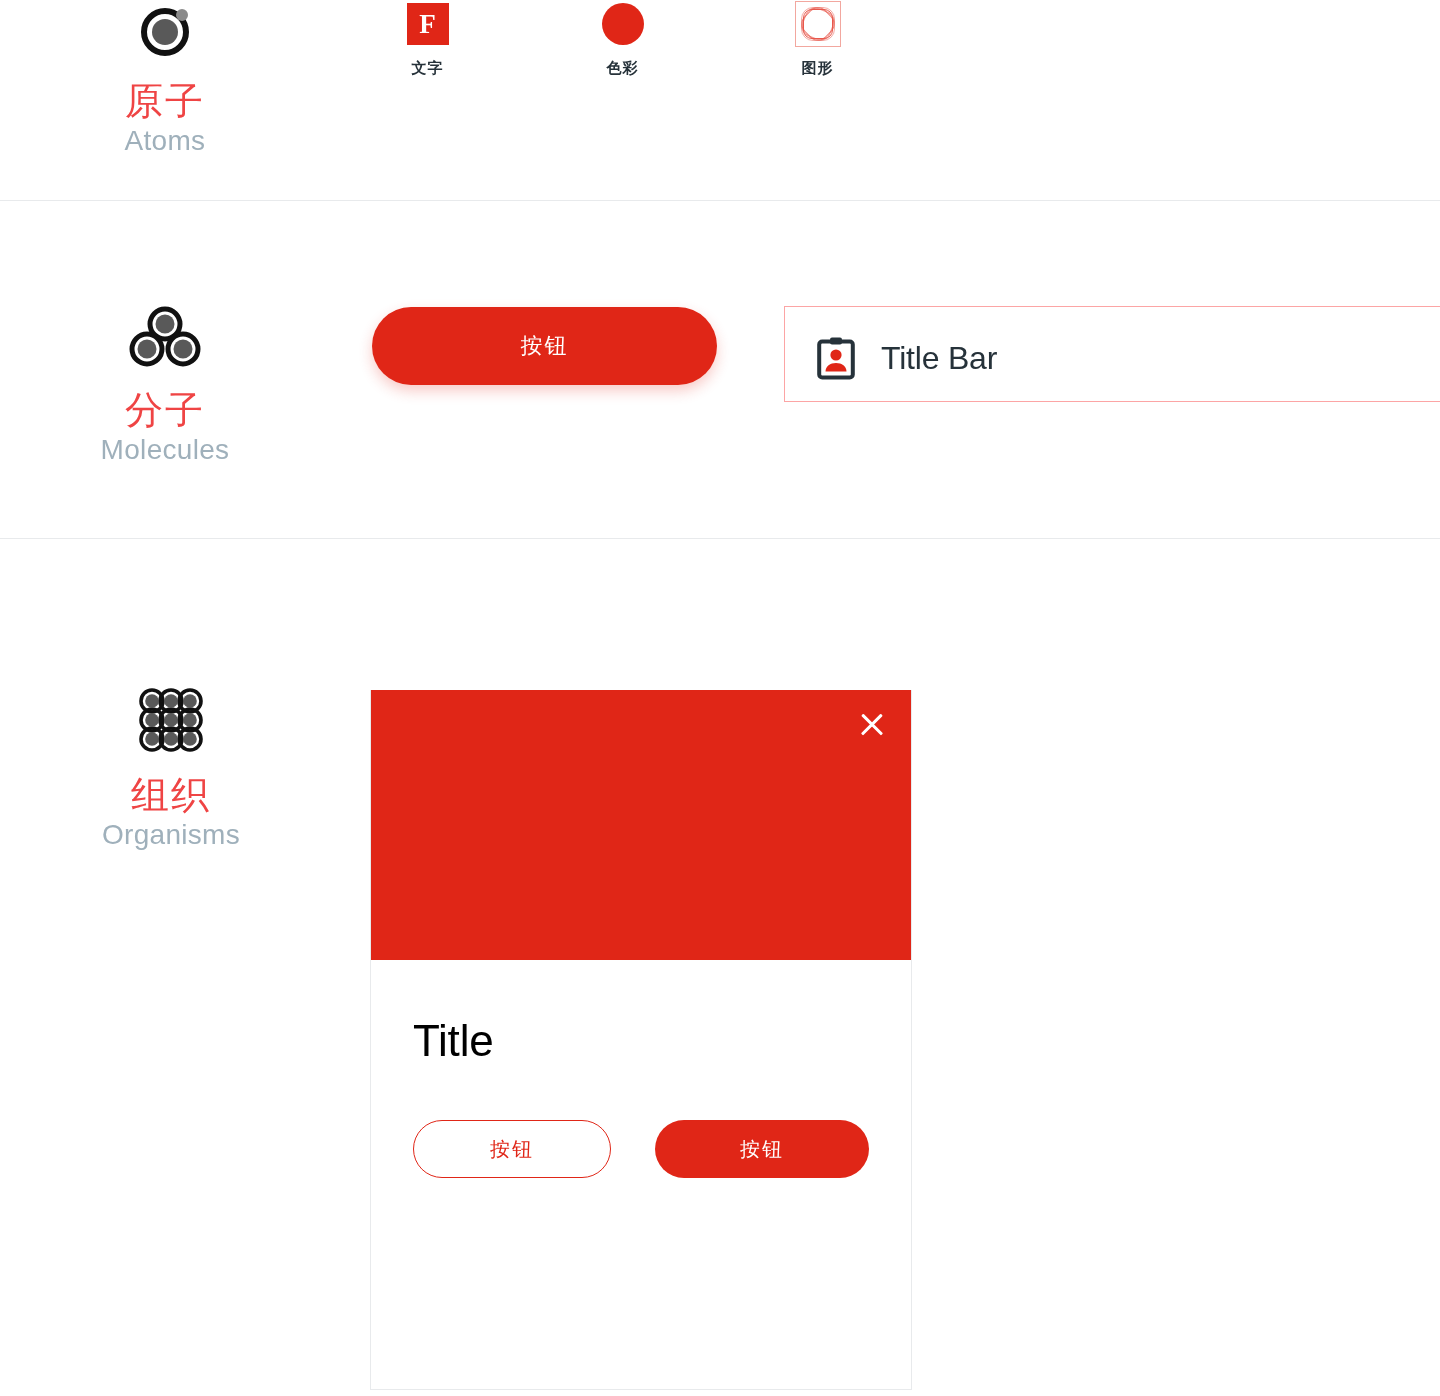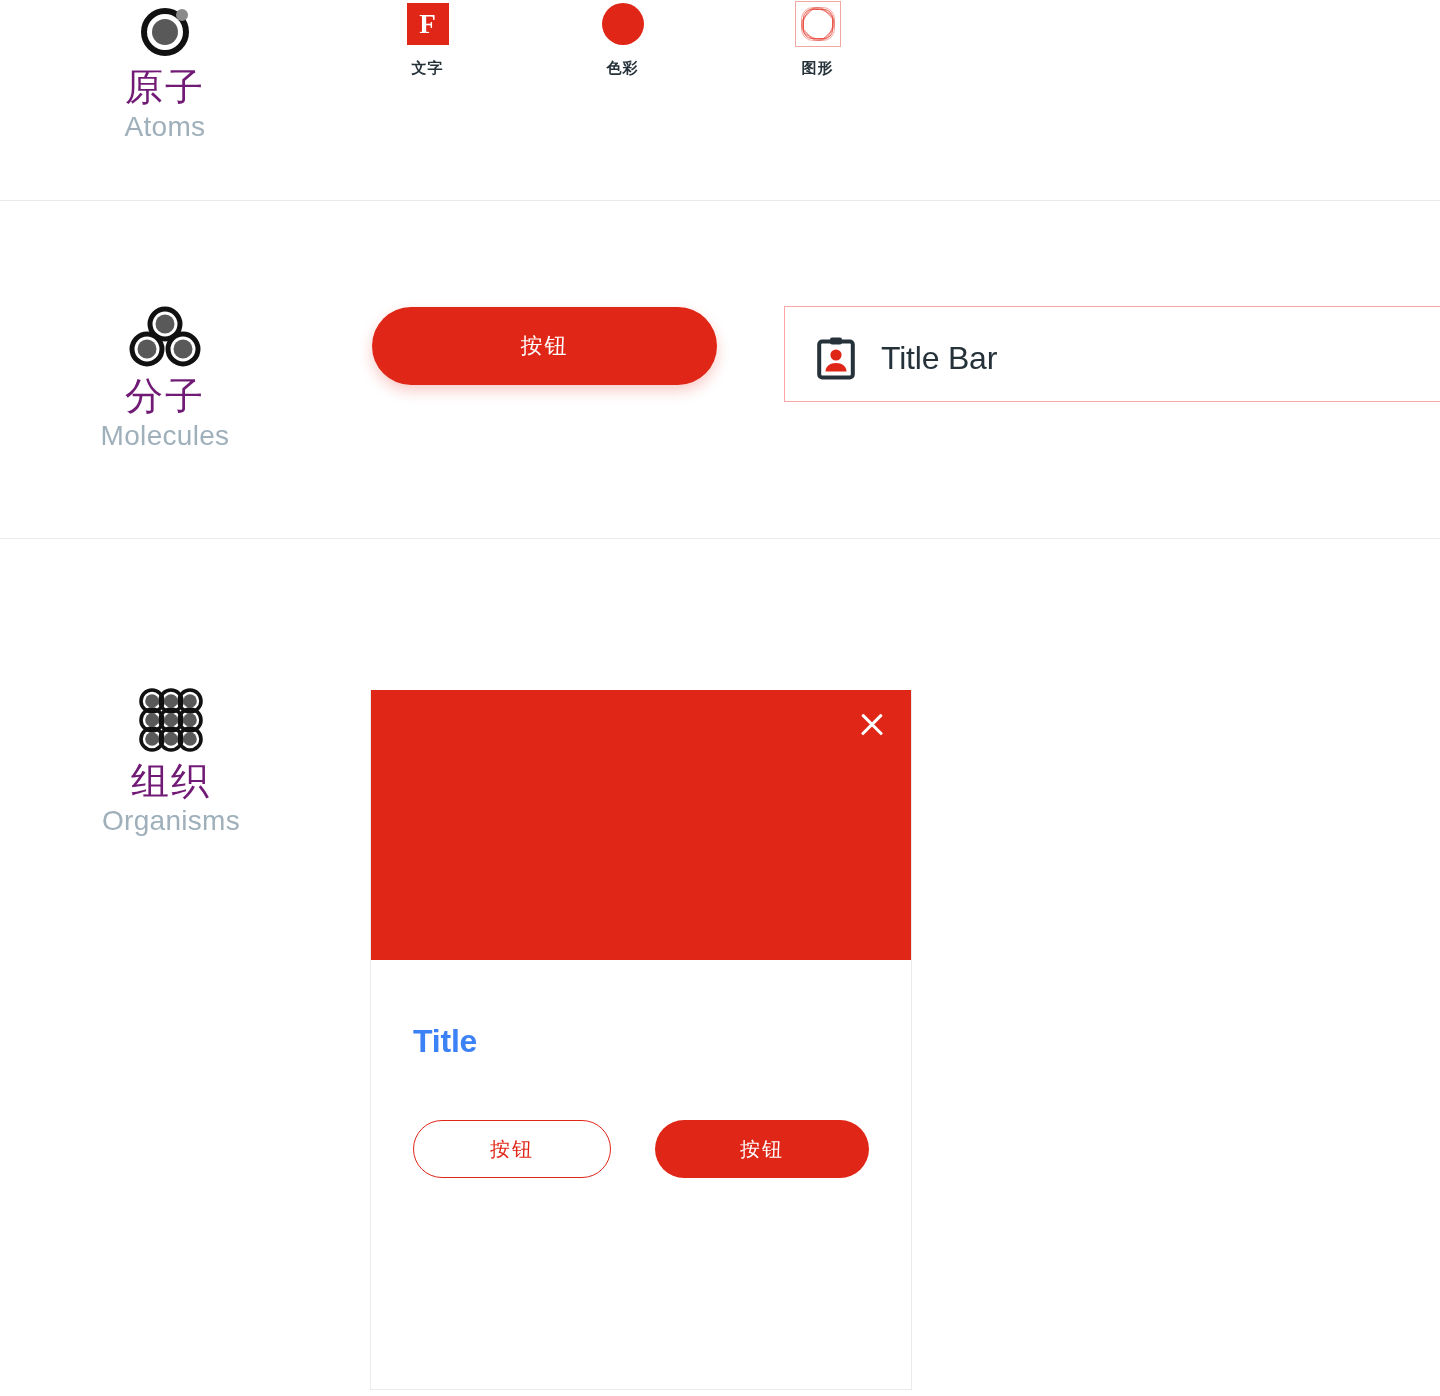--- a/index.html
+++ b/index.html
@@ -41,22 +41,23 @@
   }
   .level-icon {
     display: block;
     margin: 0 auto;
   }
   .level-cn {
     display: block;
     font-size: 38px;
     line-height: 46px;
     font-weight: 400;
-    color: #701a75;
+    color: #ef4444;
     letter-spacing: 2px;
+    margin-top: 14px;
   }
   .level-en {
     display: block;
     font-size: 28px;
     line-height: 34px;
     font-weight: 400;
     color: #9fb0bb;
     letter-spacing: 0.3px;
   }
 
@@ -230,24 +231,24 @@
     width: 28px;
     height: 3.4px;
     background: #ffffff;
     border-radius: 1px;
   }
   .card-close .x1 { transform: rotate(45deg); }
   .card-close .x2 { transform: rotate(-45deg); }
 
   .card-body { padding: 62px 42px 0 42px; }
   .card-title {
-    font-size: 32px;
+    font-size: 44px;
     line-height: 38px;
-    color: #3b82f6;
-    font-weight: 700;
+    color: #000000;
+    font-weight: 400;
     letter-spacing: -0.2px;
   }
   .card-text {
     margin-top: 35px;
     font-size: 23px;
     line-height: 35px;
     color: #6c7f89;
     font-weight: 400;
     max-width: 430px;
   }

